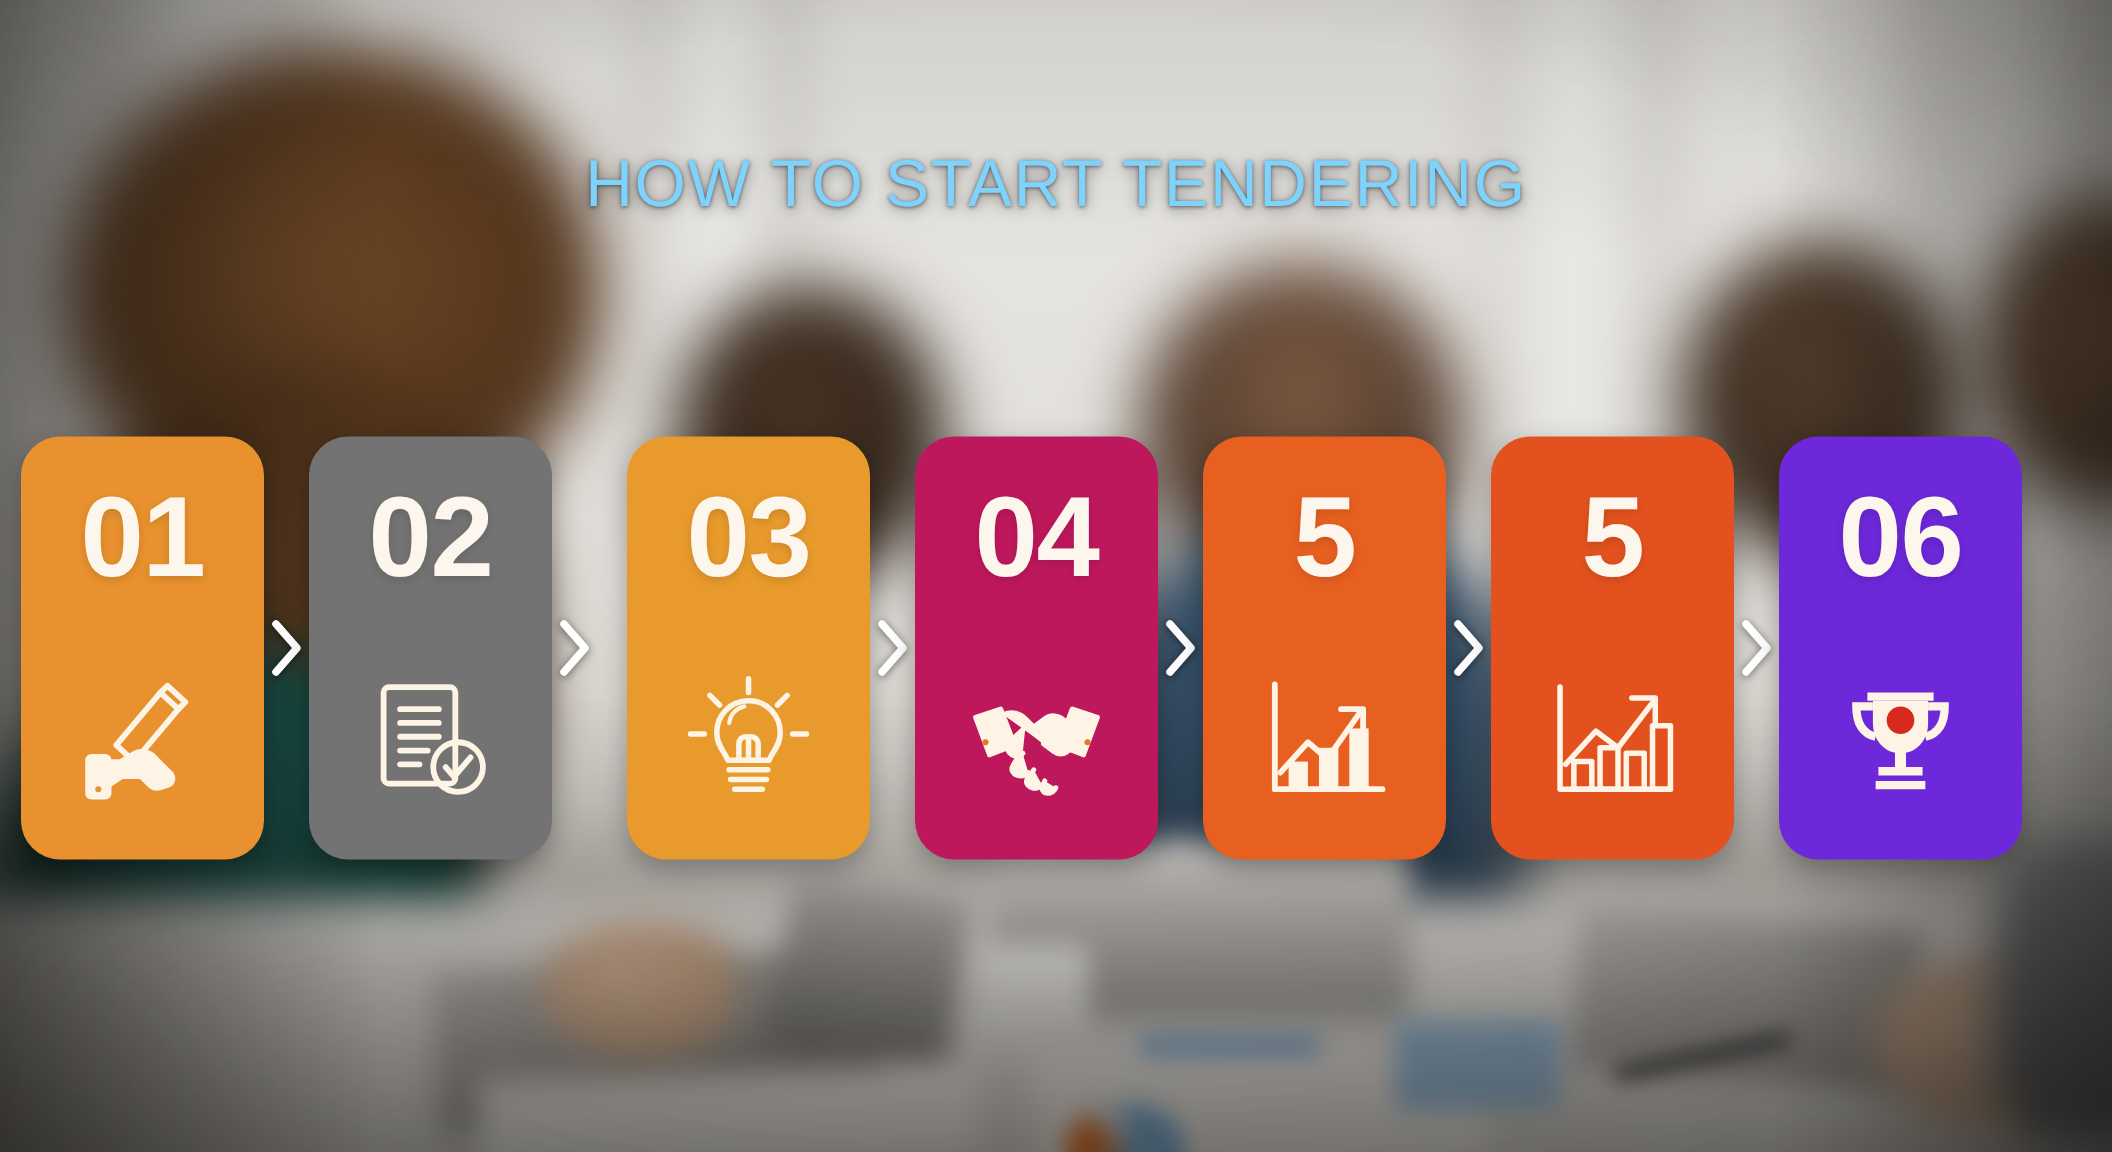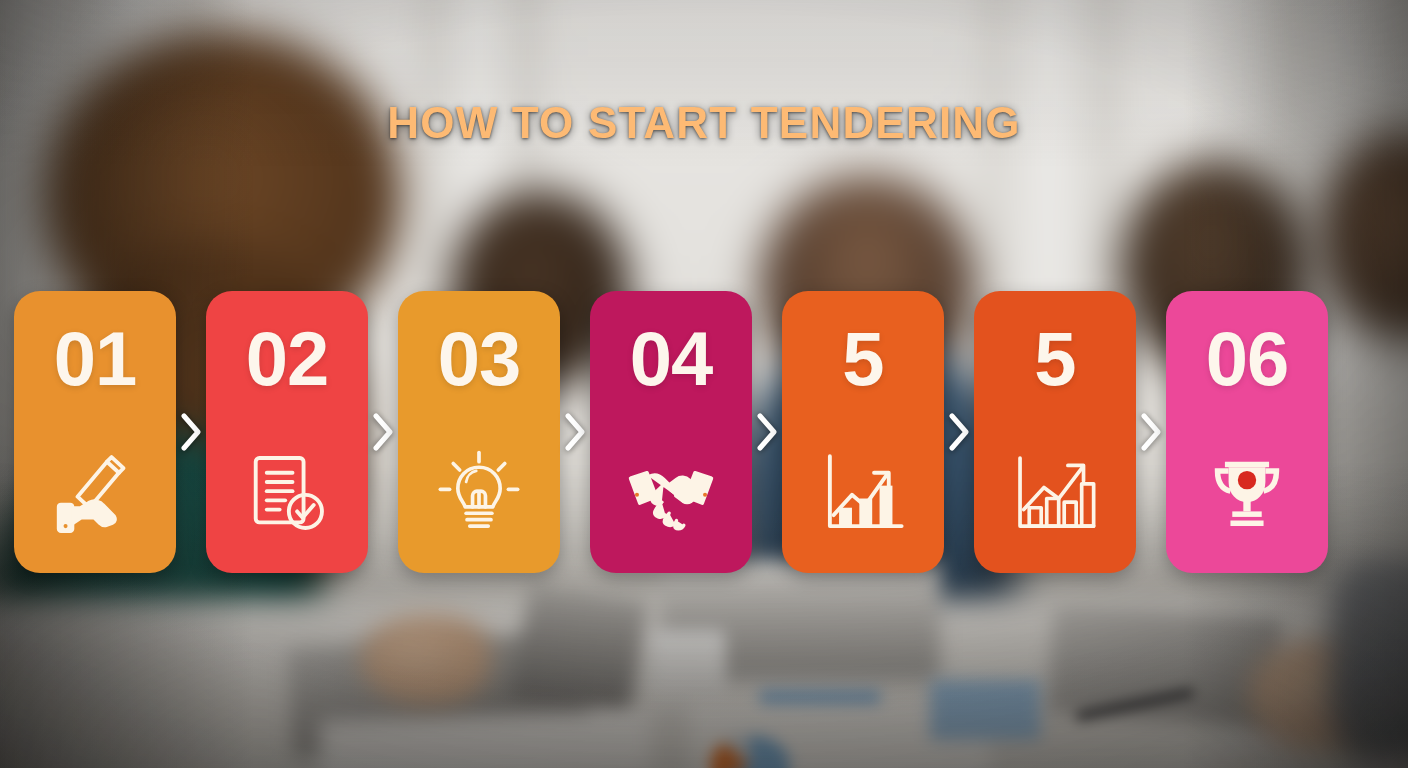--- a/index.html
+++ b/index.html
@@ -73,21 +73,21 @@
   
   .bg-blur{position:absolute;inset:-30px;backdrop-filter:blur(5px);}
   .vignette{position:absolute;inset:0;
     background:
       radial-gradient(ellipse 120% 95% at 50% 38%,rgba(0,0,0,0) 38%,rgba(0,0,0,.30) 78%,rgba(0,0,0,.62) 100%),
       linear-gradient(180deg,rgba(20,18,16,.10) 0%,rgba(20,18,16,0) 22%,rgba(20,18,16,0) 60%,rgba(18,16,14,.42) 100%),
       linear-gradient(90deg,rgba(15,14,12,.55) 0%,rgba(15,14,12,0) 18%,rgba(15,14,12,0) 84%,rgba(15,14,12,.45) 100%);}
 
   
   .title{position:absolute;left:0;right:0;top:96px;text-align:center;
-    color:#fdba74;font-weight:bold;font-size:44px;letter-spacing:1.2px;line-height:1.22;
+    color:#7dd3fc;font-weight:normal;font-size:44px;letter-spacing:1.2px;line-height:1.22;
     text-shadow:0 2px 10px rgba(0,0,0,.45),0 1px 3px rgba(0,0,0,.55);}
   .title .l2{display:block;}
 
   
   .steps{position:absolute;left:0;top:291px;width:1408px;height:282px;
     display:flex;align-items:center;}
   .card{position:relative;width:162px;height:282px;border-radius:26px;
     flex:0 0 auto;box-shadow:0 6px 18px rgba(0,0,0,.28);
     display:flex;flex-direction:column;align-items:center;}
   .card:first-child{margin-left:14px;}
@@ -165,41 +165,41 @@
       <rect x="10" y="62" width="16" height="30" rx="3" fill="#FDF4E6" stroke="#FDF4E6" stroke-width="3"></rect>
       <circle cx="18" cy="86" r="2.2" fill="#E8912E"></circle>
     </svg>
         </div>
       </div>
       <div class="chevron">
     <svg viewBox="0 0 26 42" fill="none" stroke="#FFFFFF" stroke-width="5" stroke-linecap="round" stroke-linejoin="round">
       <path d="M6 5 L20 21 L6 37"></path>
     </svg>
       </div>
-      <div class="card" style="background: #ef4444;">
+      <div class="card" style="background: #737373;">
         <div class="num">02</div>
         <div class="icon">
     <svg viewBox="0 0 100 100" fill="none" stroke="#FDF4E6" stroke-width="4.2" stroke-linecap="round" stroke-linejoin="round">
       <path d="M20 12 h44 a4 4 0 0 1 4 4 v62 a4 4 0 0 1 -4 4 h-44 a4 4 0 0 1 -4 -4 v-62 a4 4 0 0 1 4 -4 z"></path>
       <path d="M28 28 h28"></path>
             <path d="M28 38 h28"></path>
             <path d="M28 48 h28"></path>
       <path d="M28 58 h20"></path>
             <path d="M28 68 h14"></path>
       <circle cx="70" cy="70" r="18" fill="none"></circle>
       <path d="M61 70 l6 7 l12 -14"></path>
     </svg>
         </div>
       </div>
       <div class="chevron">
     <svg viewBox="0 0 26 42" fill="none" stroke="#FFFFFF" stroke-width="5" stroke-linecap="round" stroke-linejoin="round">
       <path d="M6 5 L20 21 L6 37"></path>
     </svg>
       </div>
-      <div class="card" style="background: rgb(232, 154, 44);">
+      <div class="card" style="background: rgb(232, 154, 44); margin-left: 20px;">
         <div class="num">03</div>
         <div class="icon">
     <svg viewBox="0 0 100 100" fill="none" stroke="#FDF4E6" stroke-width="4" stroke-linecap="round" stroke-linejoin="round">
       <path d="M50 6 v10"></path>
       <path d="M22 18 l7 7"></path>
             <path d="M78 18 l-7 7"></path>
       <path d="M8 46 h10"></path>
             <path d="M92 46 h-10"></path>
       <path d="M50 22 c-14 0 -23 11 -23 23 c0 10 6 14 8 20 h30 c2 -6 8 -10 8 -20 c0 -12 -9 -23 -23 -23 z"></path>
       <path d="M36 38 c1 -7 6 -11 11 -12" stroke-width="3"></path>
@@ -280,21 +280,21 @@
       <path d="M16 68 L38 44 L54 56 L80 22"></path>
       <path d="M64 20 h17 v17"></path>
     </svg>
         </div>
       </div>
       <div class="chevron">
     <svg viewBox="0 0 26 42" fill="none" stroke="#FFFFFF" stroke-width="5" stroke-linecap="round" stroke-linejoin="round">
       <path d="M6 5 L20 21 L6 37"></path>
     </svg>
       </div>
-      <div class="card" style="background: #ec4899;">
+      <div class="card" style="background: #6d28d9;">
         <div class="num">06</div>
         <div class="icon">
     <svg viewBox="0 0 100 100" fill="none">
       <g fill="#FDF4E6">
         <path d="M26 16 h48 v6 h-48 z"></path>
         <path d="M30 22 h40 v16 c0 13 -9 22 -20 22 s-20 -9 -20 -22 z"></path>
         <path d="M46 58 h8 v12 h-8 z"></path>
         <path d="M34 70 h32 v6 h-32 z"></path>
         <path d="M32 80 h36 v6 h-36 z"></path>
       </g>

